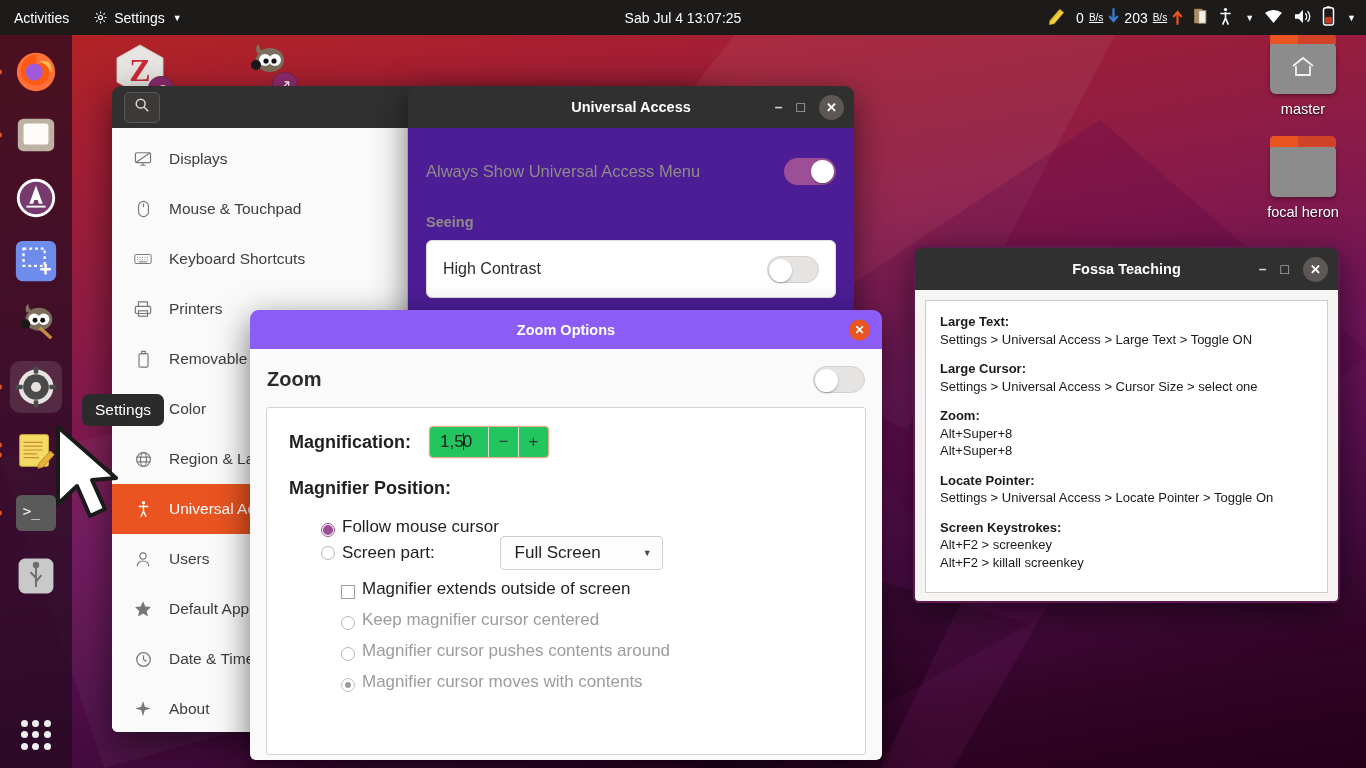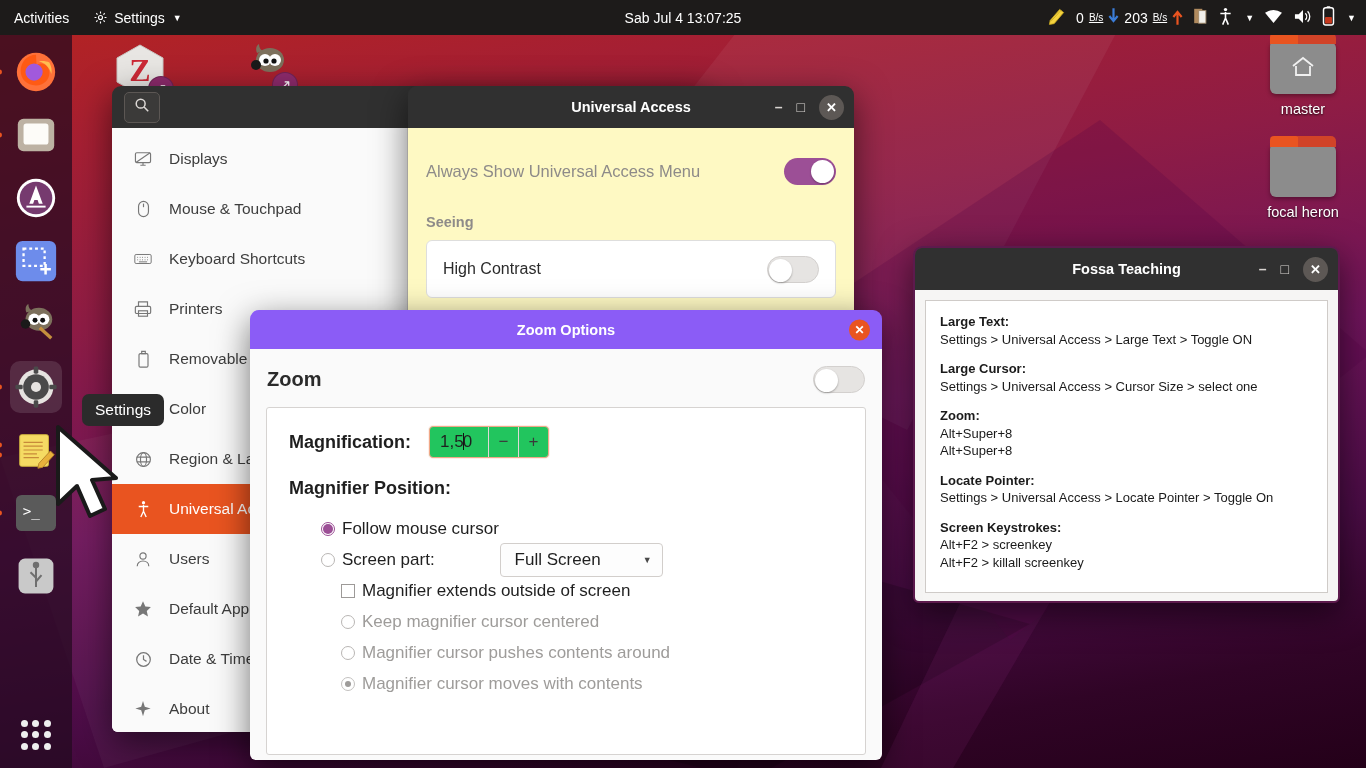--- a/index.html
+++ b/index.html
@@ -116,21 +116,21 @@
   .sidebar { width:296px; background:#fafafa; border-right:1px solid #e1dedb; padding-top:6px; }
   .side-item { display:flex; align-items:center; gap:17px; height:50px; padding:0 0 0 22px;
     font-size:15.5px; color:#3d3d3d; }
   .side-item.sel { background:#e95420; color:#fff; }
   .side-icn { width:18px; display:flex; justify-content:center; opacity:.75; }
   .side-item.sel .side-icn { opacity:1; }
   .settings-right { flex:1; background:#fff; }
 
   
   #ua-window { left:408px; top:86px; width:446px; height:244px; z-index:26; }
-  .ua-body { background:#fef9c3; height:202px; padding:0 18px; }
+  .ua-body { background:#4c1d95; height:202px; padding:0 18px; }
   .ua-row { display:flex; align-items:center; justify-content:space-between; height:86px; }
   .ua-label { font-size:16.5px; color:#8e8b89; }
   .ua-section { font-size:14.5px; font-weight:bold; color:#8e8b89; padding-bottom:10px; }
   .ua-card { border:1px solid #dededd; border-radius:6px; background:#fff; }
   .ua-card-row { display:flex; align-items:center; justify-content:space-between;
     height:56px; padding:0 16px; font-size:16px; color:#2b2b2b; }
   .toggle { width:52px; height:27px; border-radius:14px; position:relative; }
   .toggle.on { background:#9c4f96; }
   .toggle.off { background:#e6e4e2; border:1px solid #d3d0ce; }
   .toggle .knob { position:absolute; top:2px; width:23px; height:23px; border-radius:50%;
@@ -154,22 +154,22 @@
   .tab-panel { padding:18px 22px 0 22px; }
   .mag-row { display:flex; align-items:center; gap:18px; margin-bottom:20px; }
   .mag-label { font-size:18px; font-weight:bold; color:#1f1f1f; }
   .spin { display:flex; border:1px solid #f0a888; border-radius:4px; overflow:hidden;
      box-shadow:0 0 0 1px rgba(233,84,32,.10); background:#22c55e; }
   .spin .val { width:58px; padding:5px 10px; font-size:17px; color:#1f1f1f; position:relative; }
   .caret { display:inline-block; width:1px; height:17px; background:#111;
      vertical-align:-3px; margin:0 -1px; }
   .spin .sbtn { width:30px; display:flex; align-items:center; justify-content:center;
      font-size:17px; color:#3a3a3a; border-left:1px solid #ded9d6; }
-  .pos-title { font-size:18px; font-weight:bold; color:#1f1f1f; margin-bottom:14px; }
-  .opt { display:flex; align-items:center; gap:7px; font-size:17px; color:#1f1f1f;
+  .pos-title { font-size:18px; font-weight:bold; color:#1f1f1f; margin-bottom:7px; }
+  .opt { display:flex; align-items:flex-end; gap:7px; font-size:17px; color:#1f1f1f;
      height:31px; padding-left:32px; }
   .opt.sub { padding-left:52px; }
   .opt.dim { color:#9e9c9a; }
   .radio { width:14px; height:14px; border-radius:50%; border:1px solid #b9b6b4; background:#fff;
      position:relative; flex:none; }
   .radio.checked { border-color:#9c4f96; }
   .radio.checked:after { content:""; position:absolute; left:50%; top:50%; transform:translate(-50%,-50%);
      width:10px; height:10px; border-radius:50%; background:#9c4f96; }
   .radio.dimchecked { border-color:#c3c1bf; }
   .radio.dimchecked:after { content:""; position:absolute; left:50%; top:50%; transform:translate(-50%,-50%);

